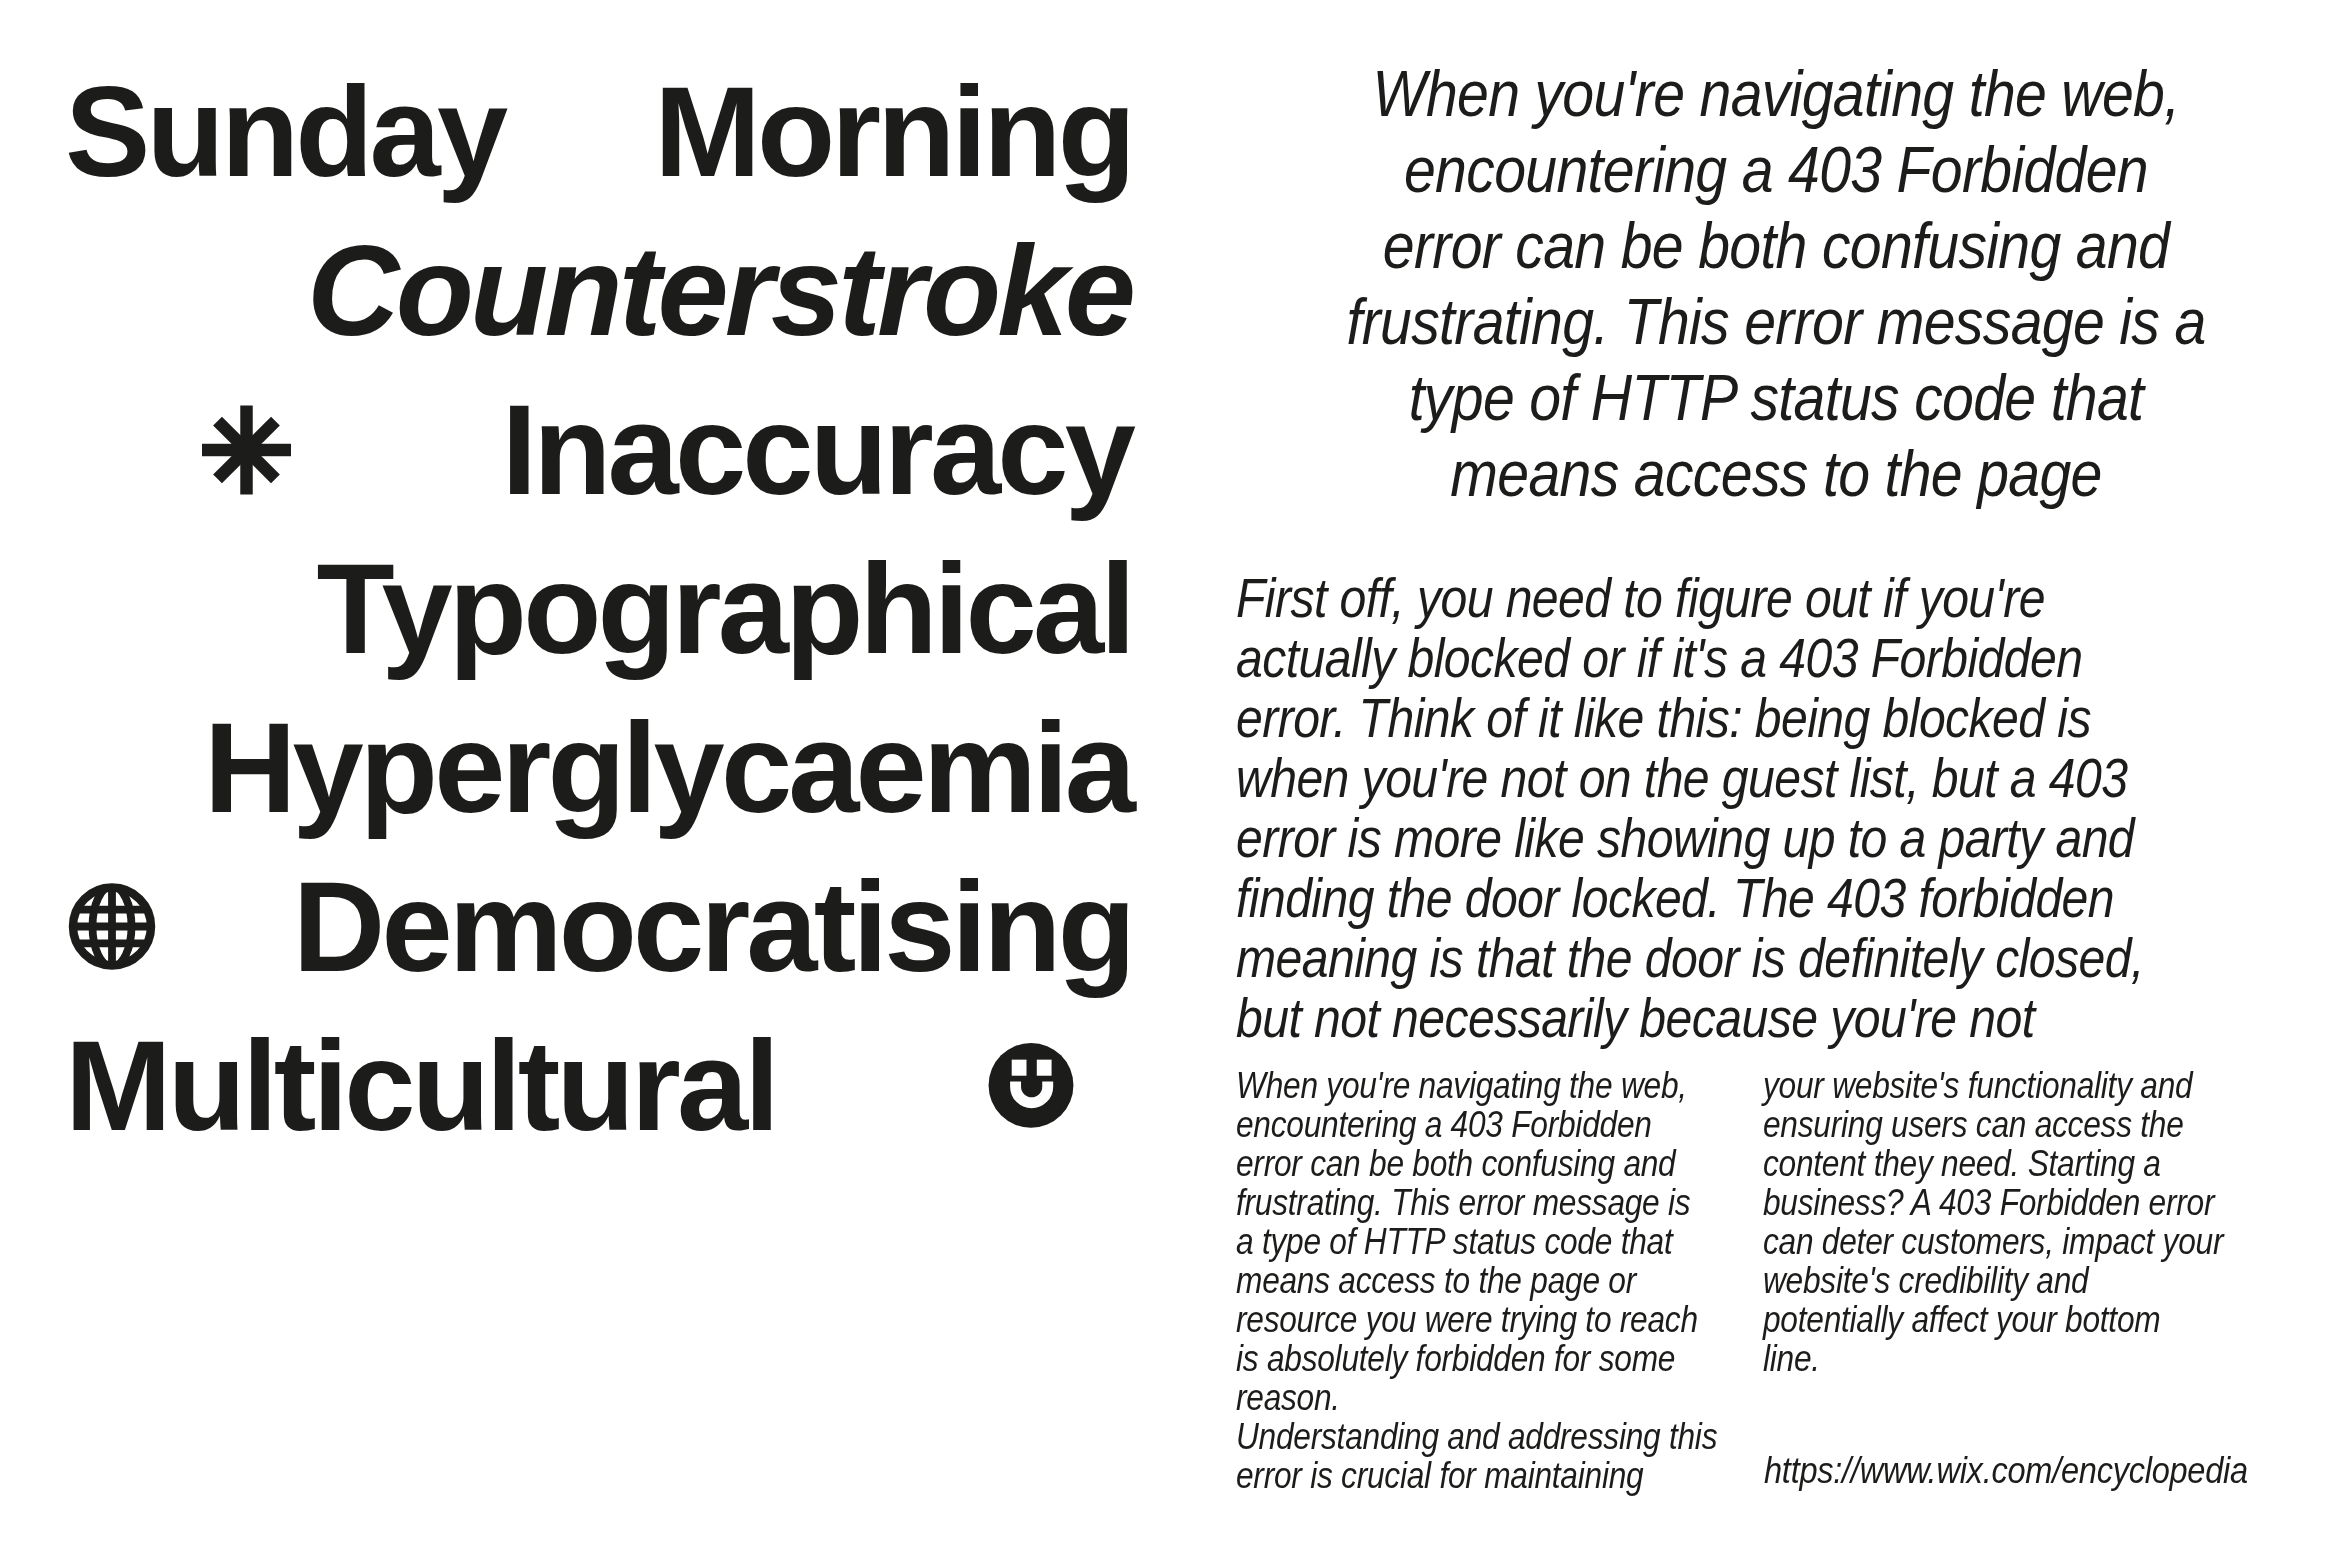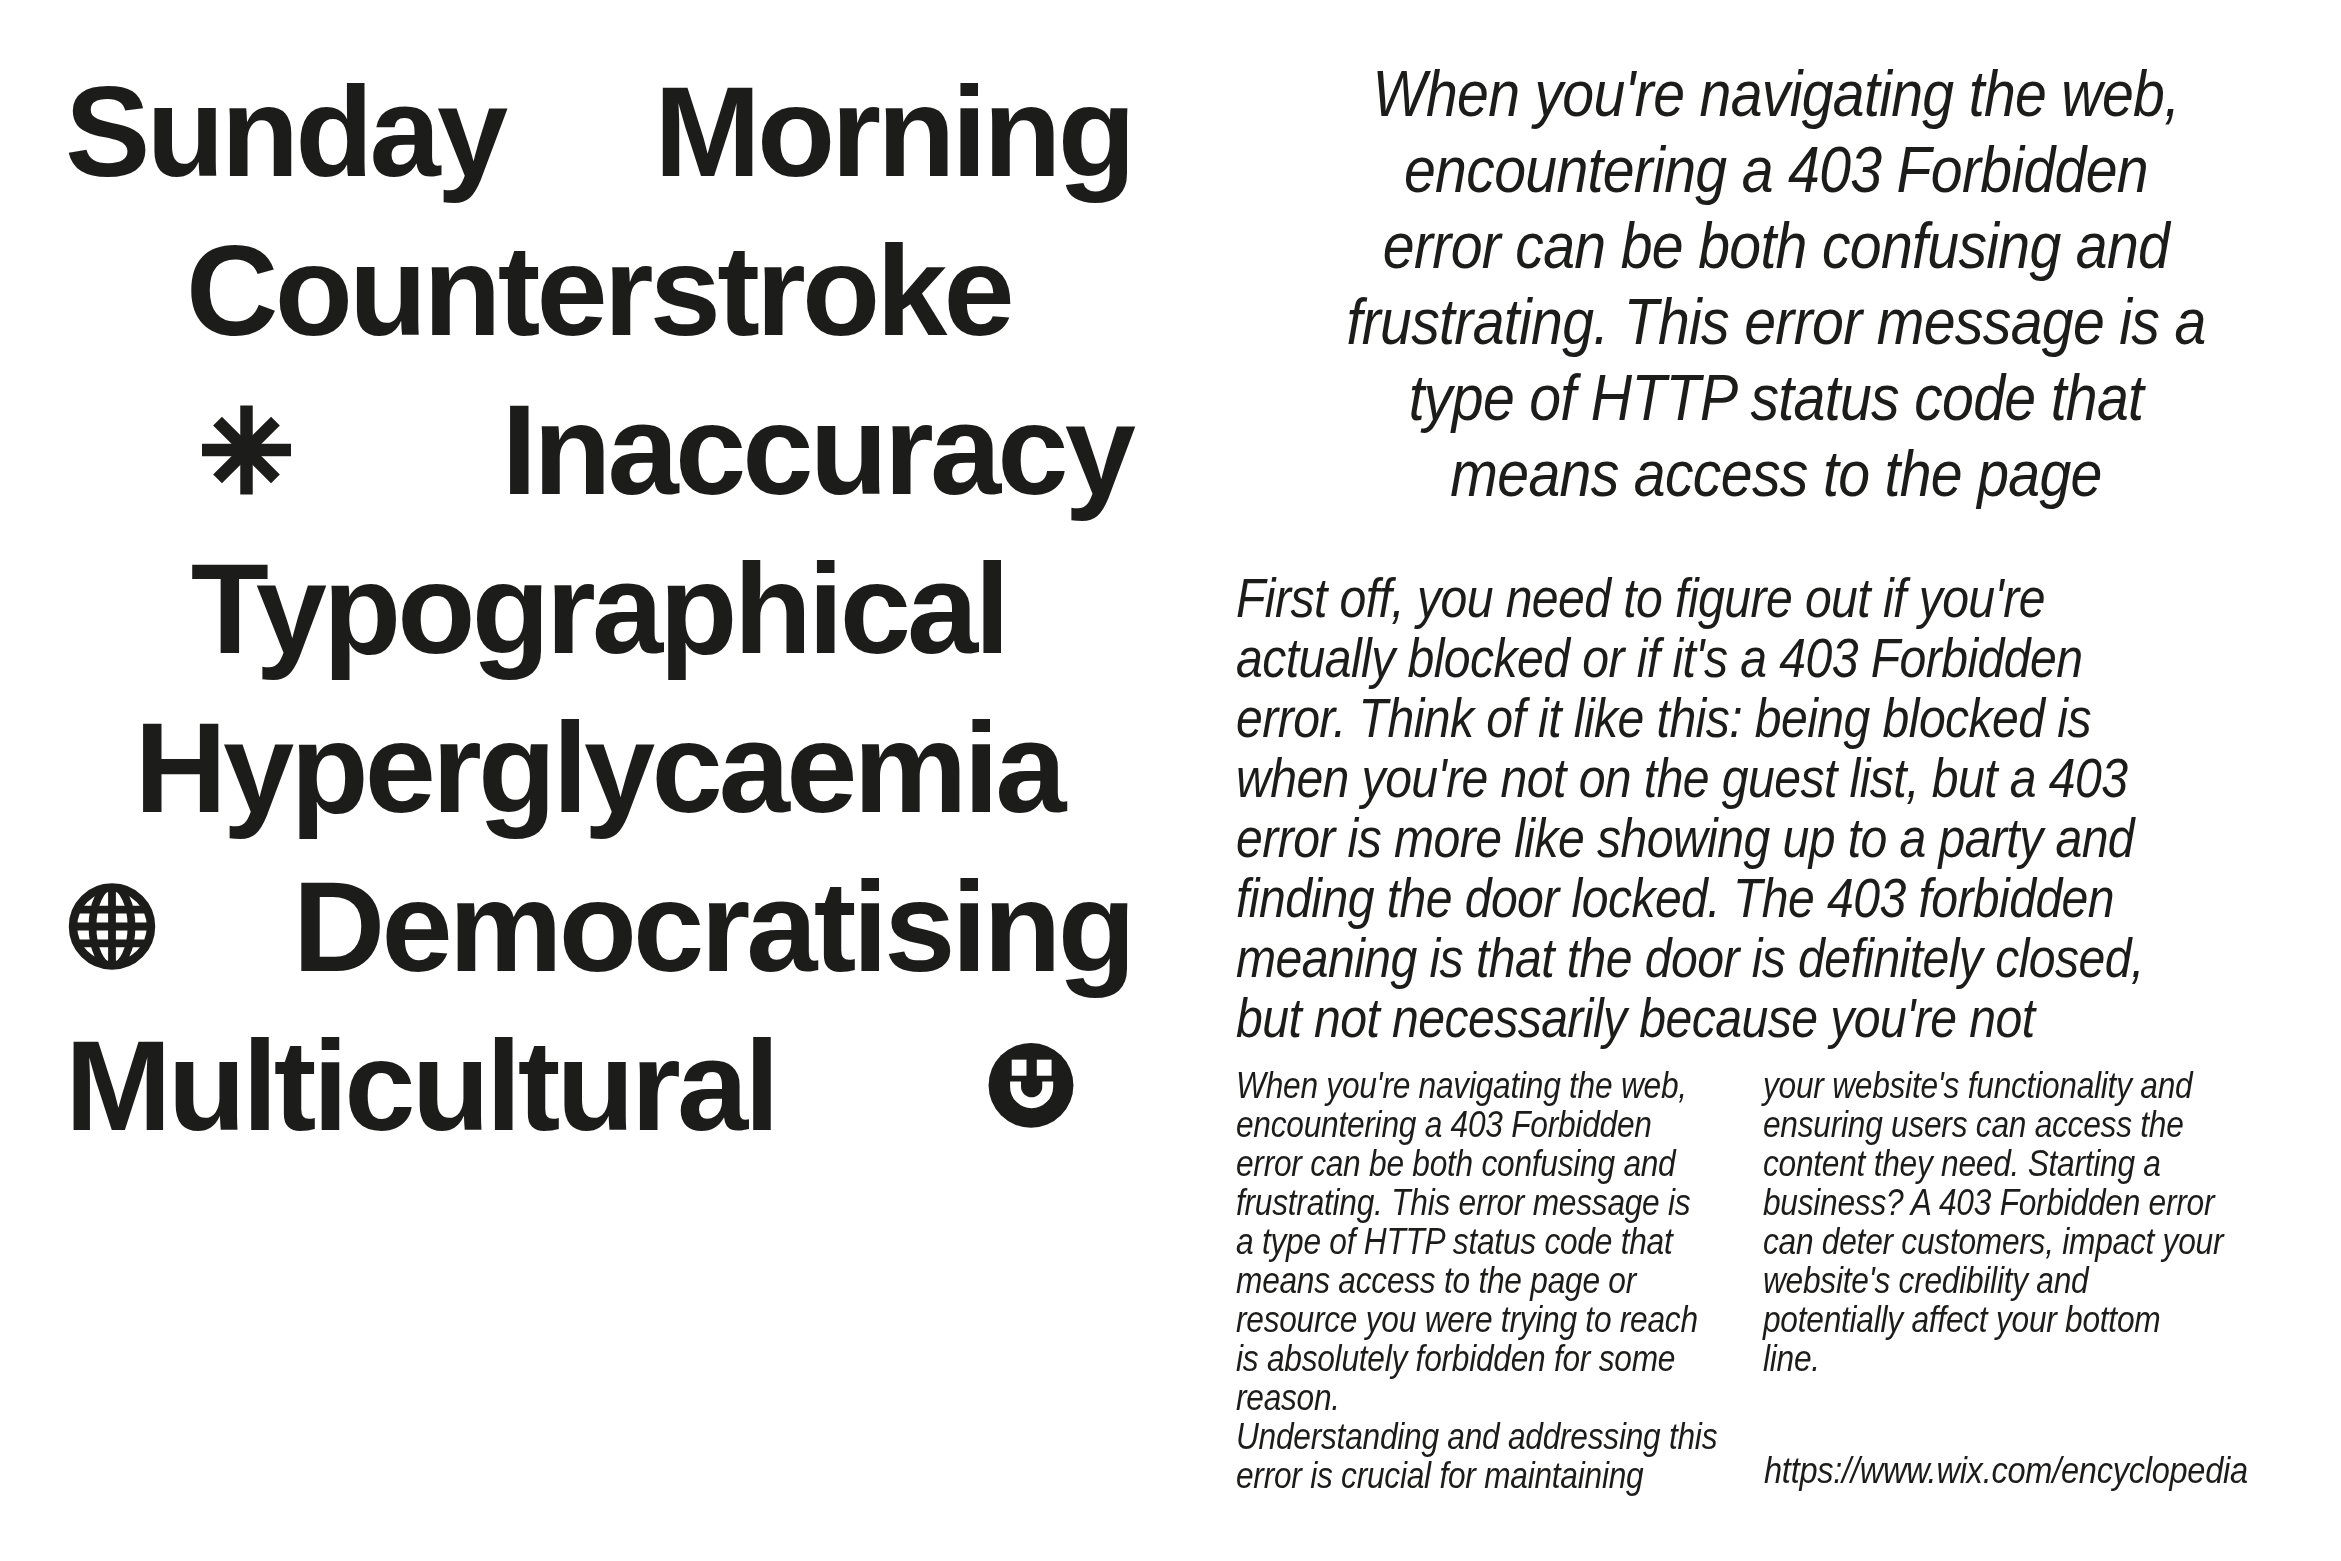--- a/index.html
+++ b/index.html
@@ -12,22 +12,22 @@
   }
 
   
   .display-col { position:absolute; left:65px; top:52px; width:1067px; }
   .drow {
     display:flex; align-items:center; height:159px;
     font-weight:700; font-size:128px; line-height:159px;
     letter-spacing:-0.03em; white-space:nowrap; color:#1c1c1a;
   }
   .drow.justify  { justify-content:space-between; }
-  .drow.right    { justify-content:center; }
-  .drow.left     { justify-content:center; }
+  .drow.right    { justify-content:flex-end;font-style:italic; }
+  .drow.left     { justify-content:flex-end; }
   .drow.between  { justify-content:space-between; }
   .icon { flex:0 0 auto; display:block; }
   .icon svg { display:block; }
   .ind-asterisk { margin-left:137px; }
   .smiley-pad   { margin-right:55px; }
   .swap-pad     { margin-right:10.4px; }
 
   
   .lead {
     position:absolute; left:1236px; top:56px; width:1080px;

